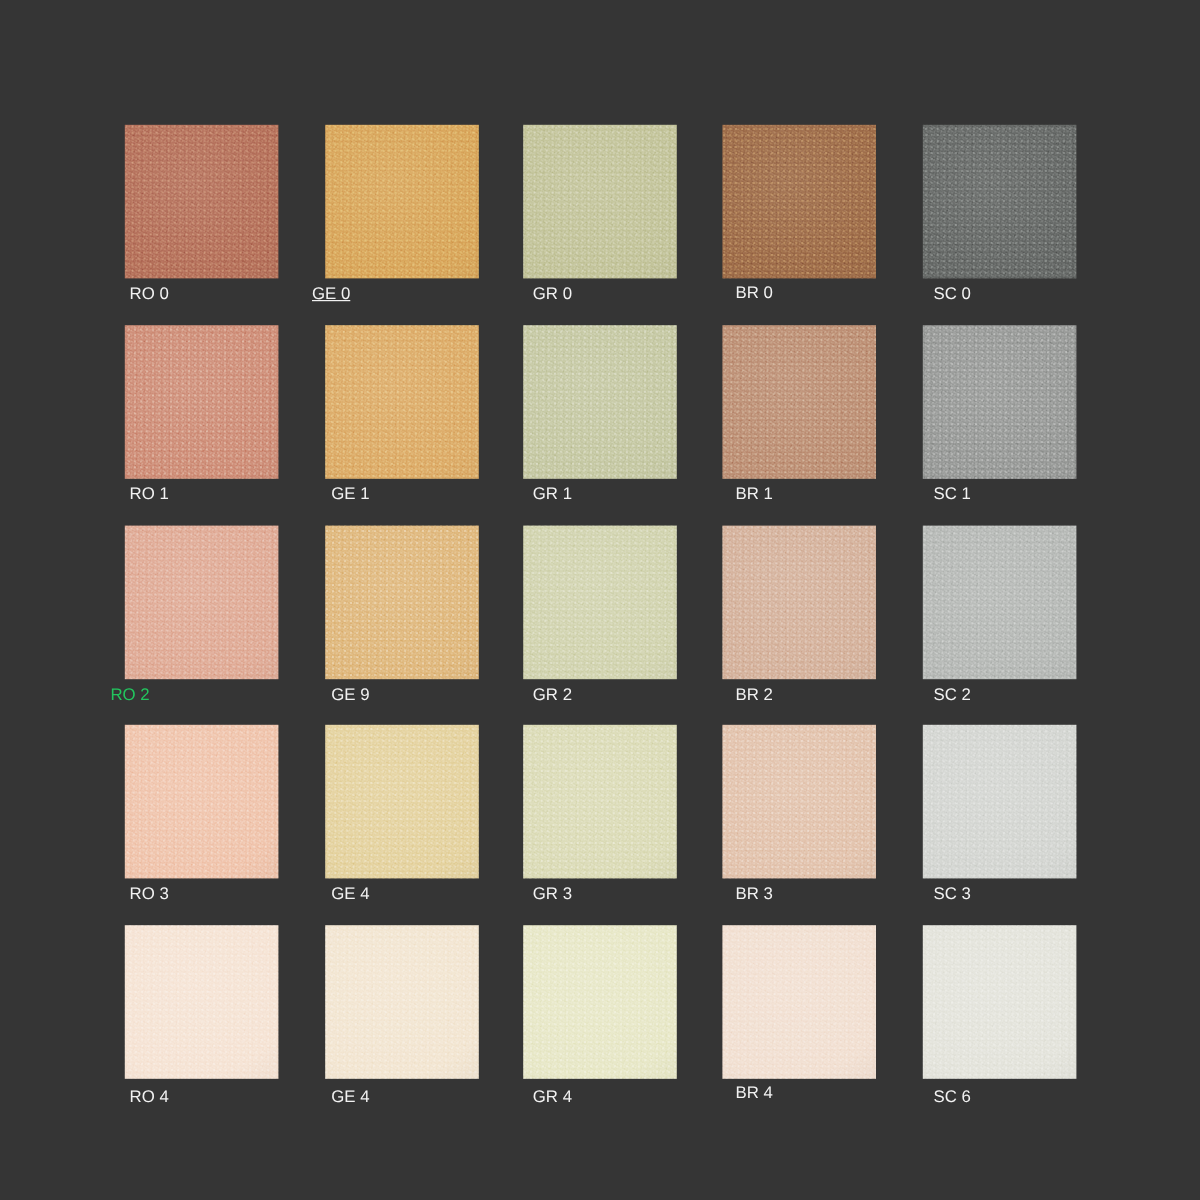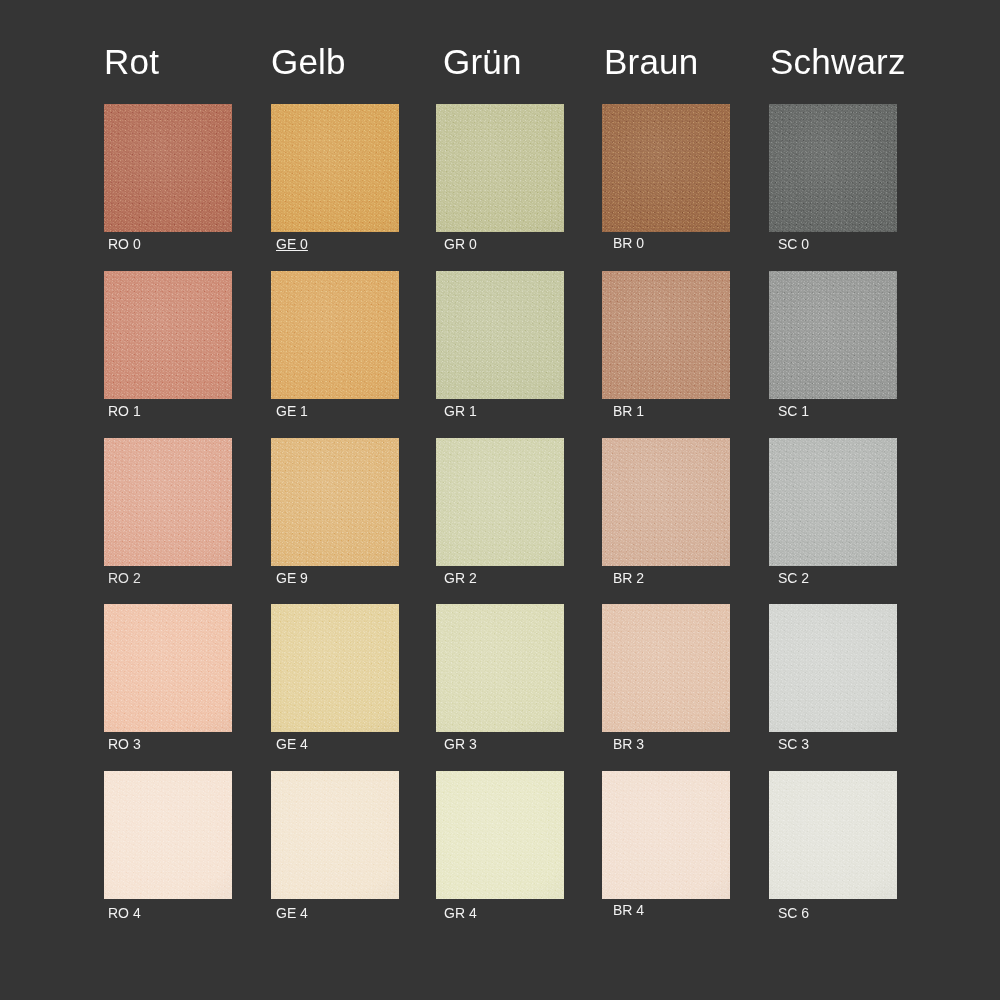--- a/index.html
+++ b/index.html
@@ -101,45 +101,38 @@
     font-size: 14px;
     white-space: nowrap;
     line-height: 1;
   }
 </style>
 </head>
 <body>
 
 <div id="chart-root" style="background: rgb(53, 53, 53);">
 
-  <div class="header-row">
-      <div class="col-header" style="left: 104px; color: rgb(255, 255, 255);">Rot</div>
-      <div class="col-header" style="left: 271px; color: rgb(255, 255, 255);">Gelb</div>
-      <div class="col-header" style="left: 443px; color: rgb(255, 255, 255);">Grün</div>
-      <div class="col-header" style="left: 604px; color: rgb(255, 255, 255);">Braun</div>
-      <div class="col-header" style="left: 770px; color: rgb(255, 255, 255);">Schwarz</div>
-    </div>
 
   <div class="grid">
       <div class="cell" style="left: 104px; top: 104px;">
         <div class="swatch" style="background-color: rgb(181, 112, 90);">
           <div class="grain" style="background-position: 0px 0px, 2px 3px, 1px 2px, 3px 1px;"></div>
           <div class="grain2"></div>
           <div class="vign"></div>
         </div>
       </div>
       <div class="cell-label" style="left: 108px; top: 237px; color: rgb(242, 242, 242);">RO 0</div>
       <div class="cell" style="left: 271px; top: 104px;">
         <div class="swatch" style="background-color: rgb(217, 166, 91);">
           <div class="grain" style="background-position: 7px 5px, 9px 8px, 8px 7px, 10px 6px;"></div>
           <div class="grain2"></div>
           <div class="vign"></div>
         </div>
       </div>
-      <div class="cell-label" style="left: 276px; top: 237px; color: rgb(242, 242, 242); text-decoration: underline;">GE 0</div>
+      <div class="cell-label" style="left: 260px; top: 237px; color: rgb(242, 242, 242); text-decoration: underline;">GE 0</div>
       <div class="cell" style="left: 436px; top: 104px;">
         <div class="swatch" style="background-color: rgb(195, 196, 154);">
           <div class="grain" style="background-position: 3px 10px, 5px 13px, 4px 12px, 6px 11px;"></div>
           <div class="grain2"></div>
           <div class="vign"></div>
         </div>
       </div>
       <div class="cell-label" style="left: 444px; top: 237px; color: rgb(242, 242, 242);">GR 0</div>
       <div class="cell" style="left: 602px; top: 104px;">
         <div class="swatch" style="background-color: rgb(158, 108, 73);">
@@ -197,21 +190,21 @@
         </div>
       </div>
       <div class="cell-label" style="left: 778px; top: 404px; color: rgb(242, 242, 242);">SC 1</div>
       <div class="cell" style="left: 104px; top: 438px;">
         <div class="swatch" style="background-color: rgb(224, 171, 150);">
           <div class="grain" style="background-position: 4px 11px, 6px 14px, 5px 13px, 7px 12px;"></div>
           <div class="grain2"></div>
           <div class="vign"></div>
         </div>
       </div>
-      <div class="cell-label" style="left: 108px; top: 571px; color: #e5e5e5;">RO 2</div>
+      <div class="cell-label" style="left: 92px; top: 571px; color: #22c55e;">RO 2</div>
       <div class="cell" style="left: 271px; top: 438px;">
         <div class="swatch" style="background-color: rgb(224, 185, 126);">
           <div class="grain" style="background-position: 0px 3px, 2px 6px, 1px 5px, 3px 4px;"></div>
           <div class="grain2"></div>
           <div class="vign"></div>
         </div>
       </div>
       <div class="cell-label" style="left: 276px; top: 571px; color: rgb(242, 242, 242);">GE 9</div>
       <div class="cell" style="left: 436px; top: 438px;">
         <div class="swatch" style="background-color: rgb(210, 212, 176);">

